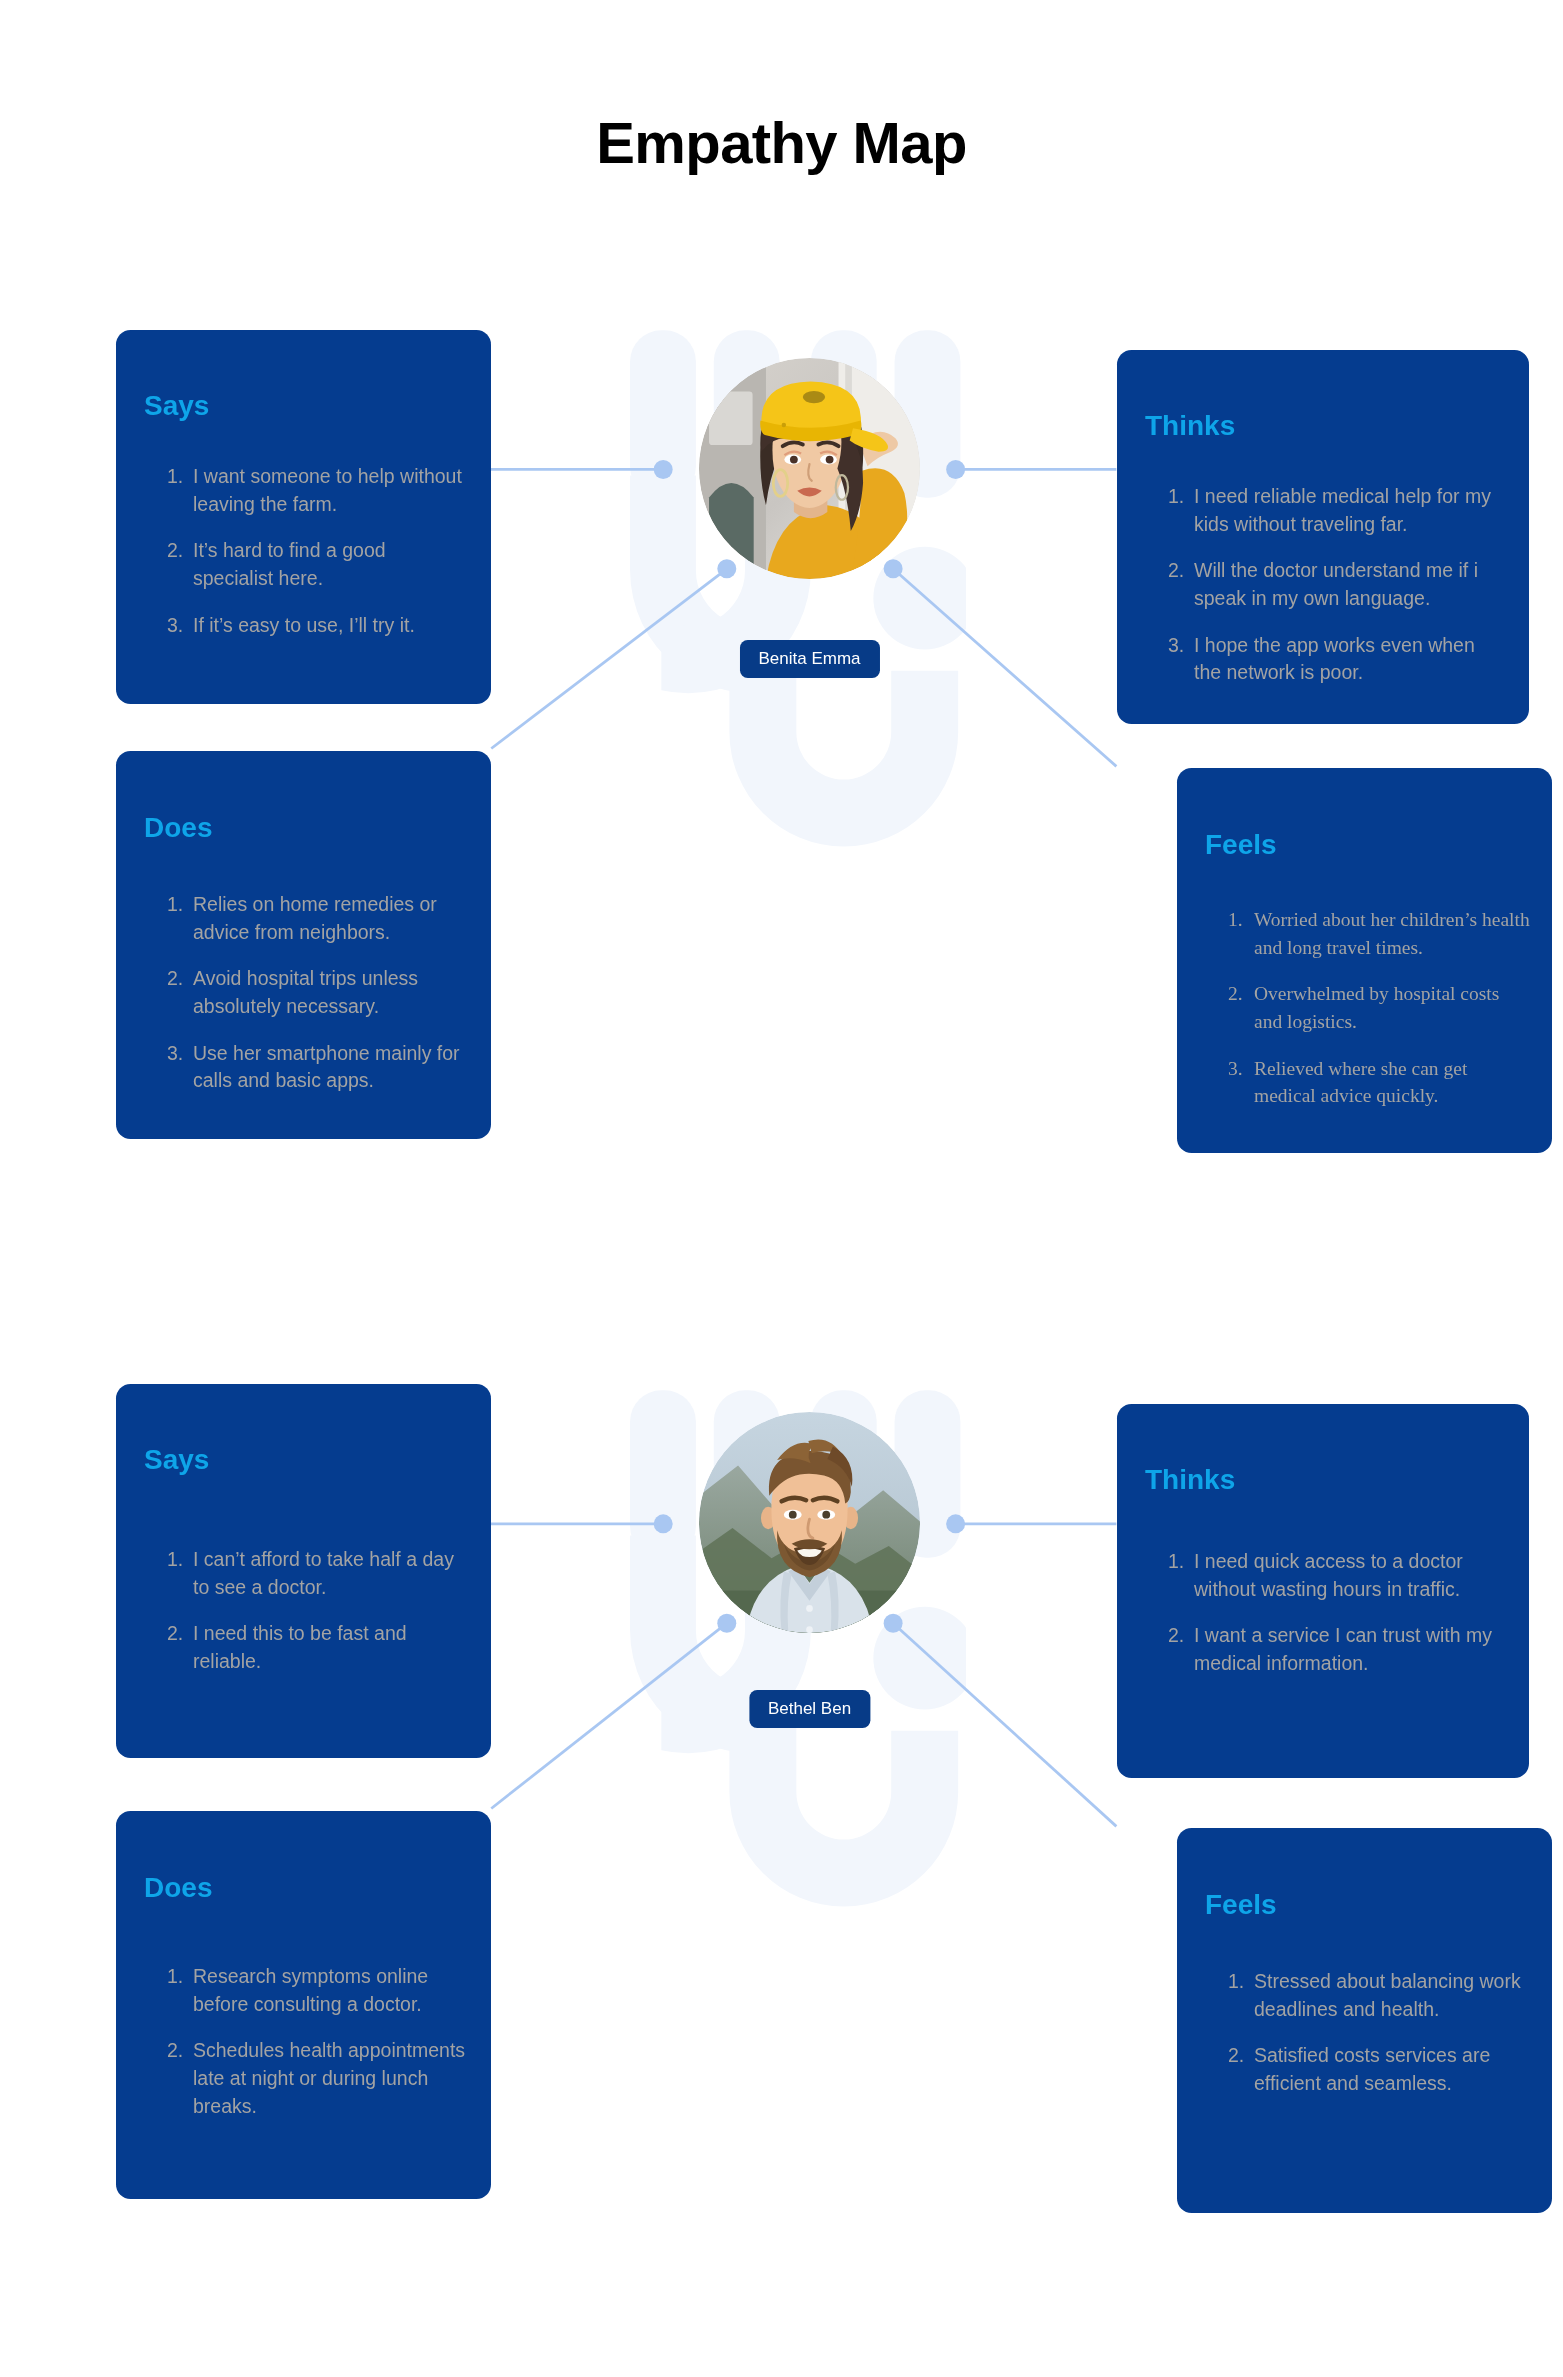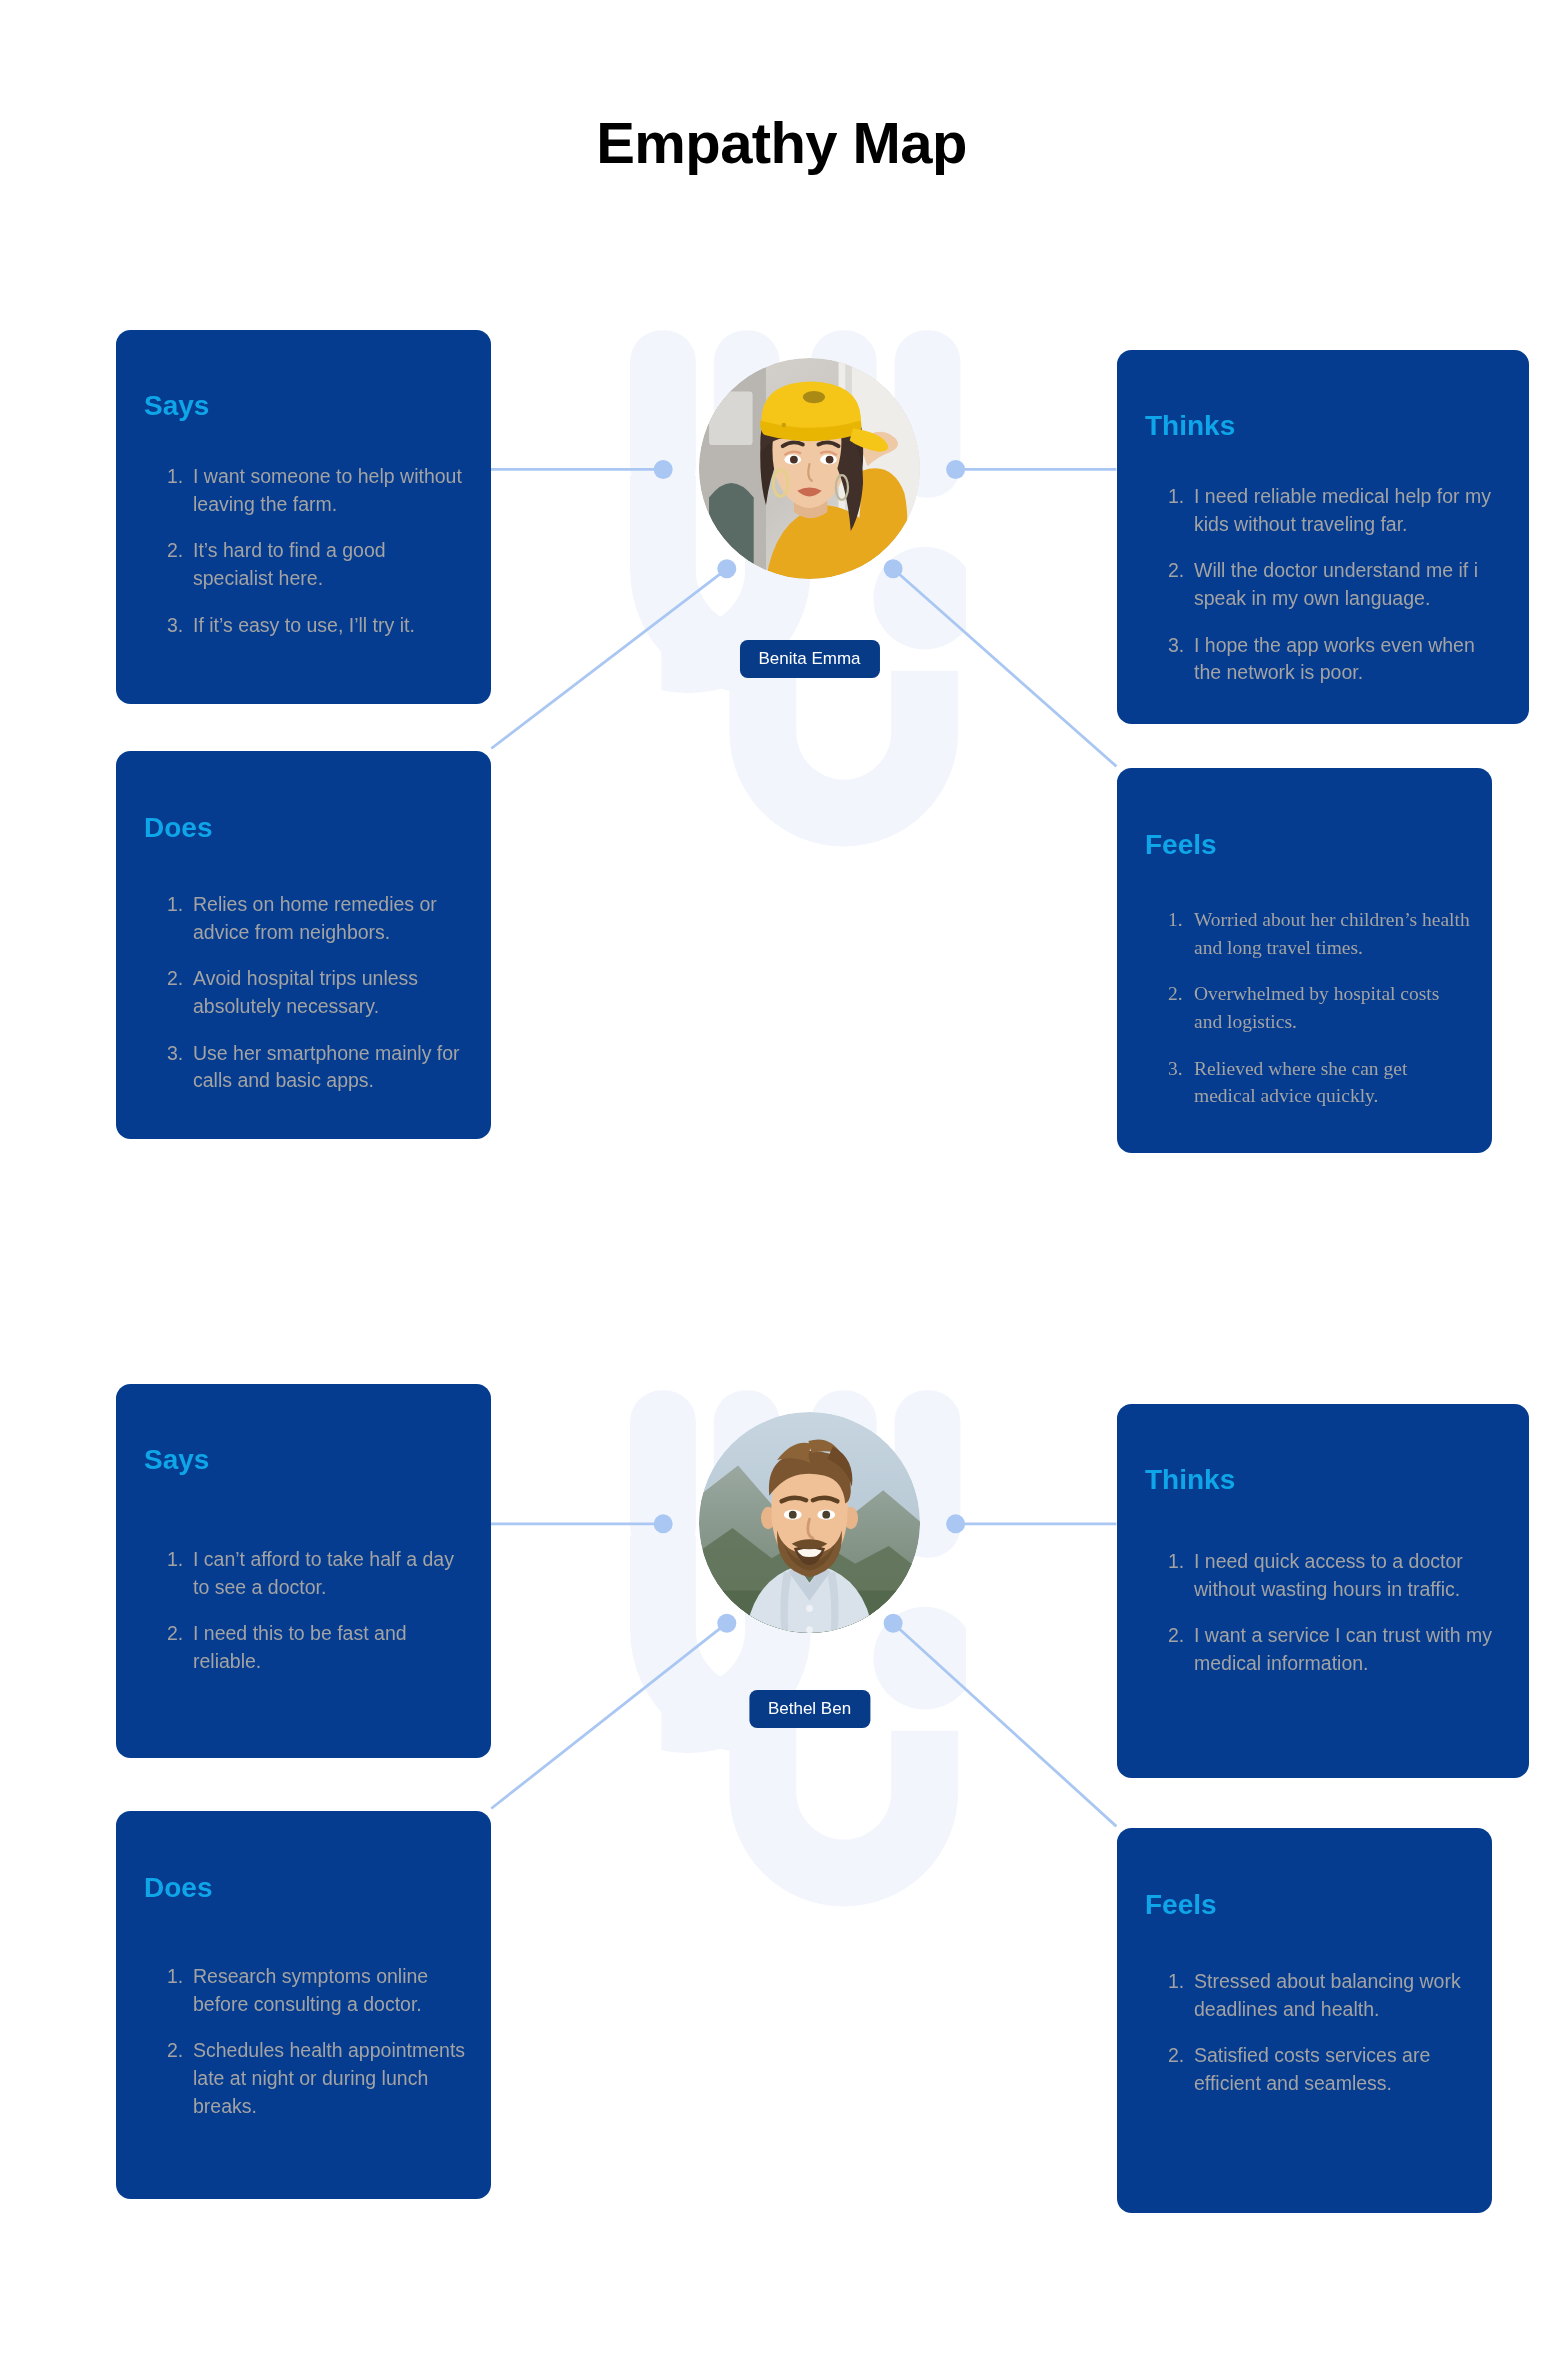--- a/index.html
+++ b/index.html
@@ -41,21 +41,21 @@
   .card {
     position: absolute;
     background: #053C8F;
     border-radius: 14.5px;
     color: #ffffff;
     padding: 0;
   }
   .card.says   { left: 116px;  width: 375px; }
   .card.does   { left: 116px;  width: 375px; }
   .card.thinks { left: 1117px; width: 412px; margin-top: 20px; }
-  .card.feels  { left: 1117px; width: 375px; }
+  .card.feels  { left: 1177px; width: 375px; }
 
   
   #map-0 .says   { top: 28px;  height: 374px; }
   #map-0 .thinks { top: 28px;  height: 374px; }
   #map-0 .does   { top: 449px; height: 388px; }
   #map-0 .feels  { top: 466px; height: 385px; }
 
   
   #map-1 .says   { top: 22px;  height: 374px; }
   #map-1 .thinks { top: 22px;  height: 374px; }

